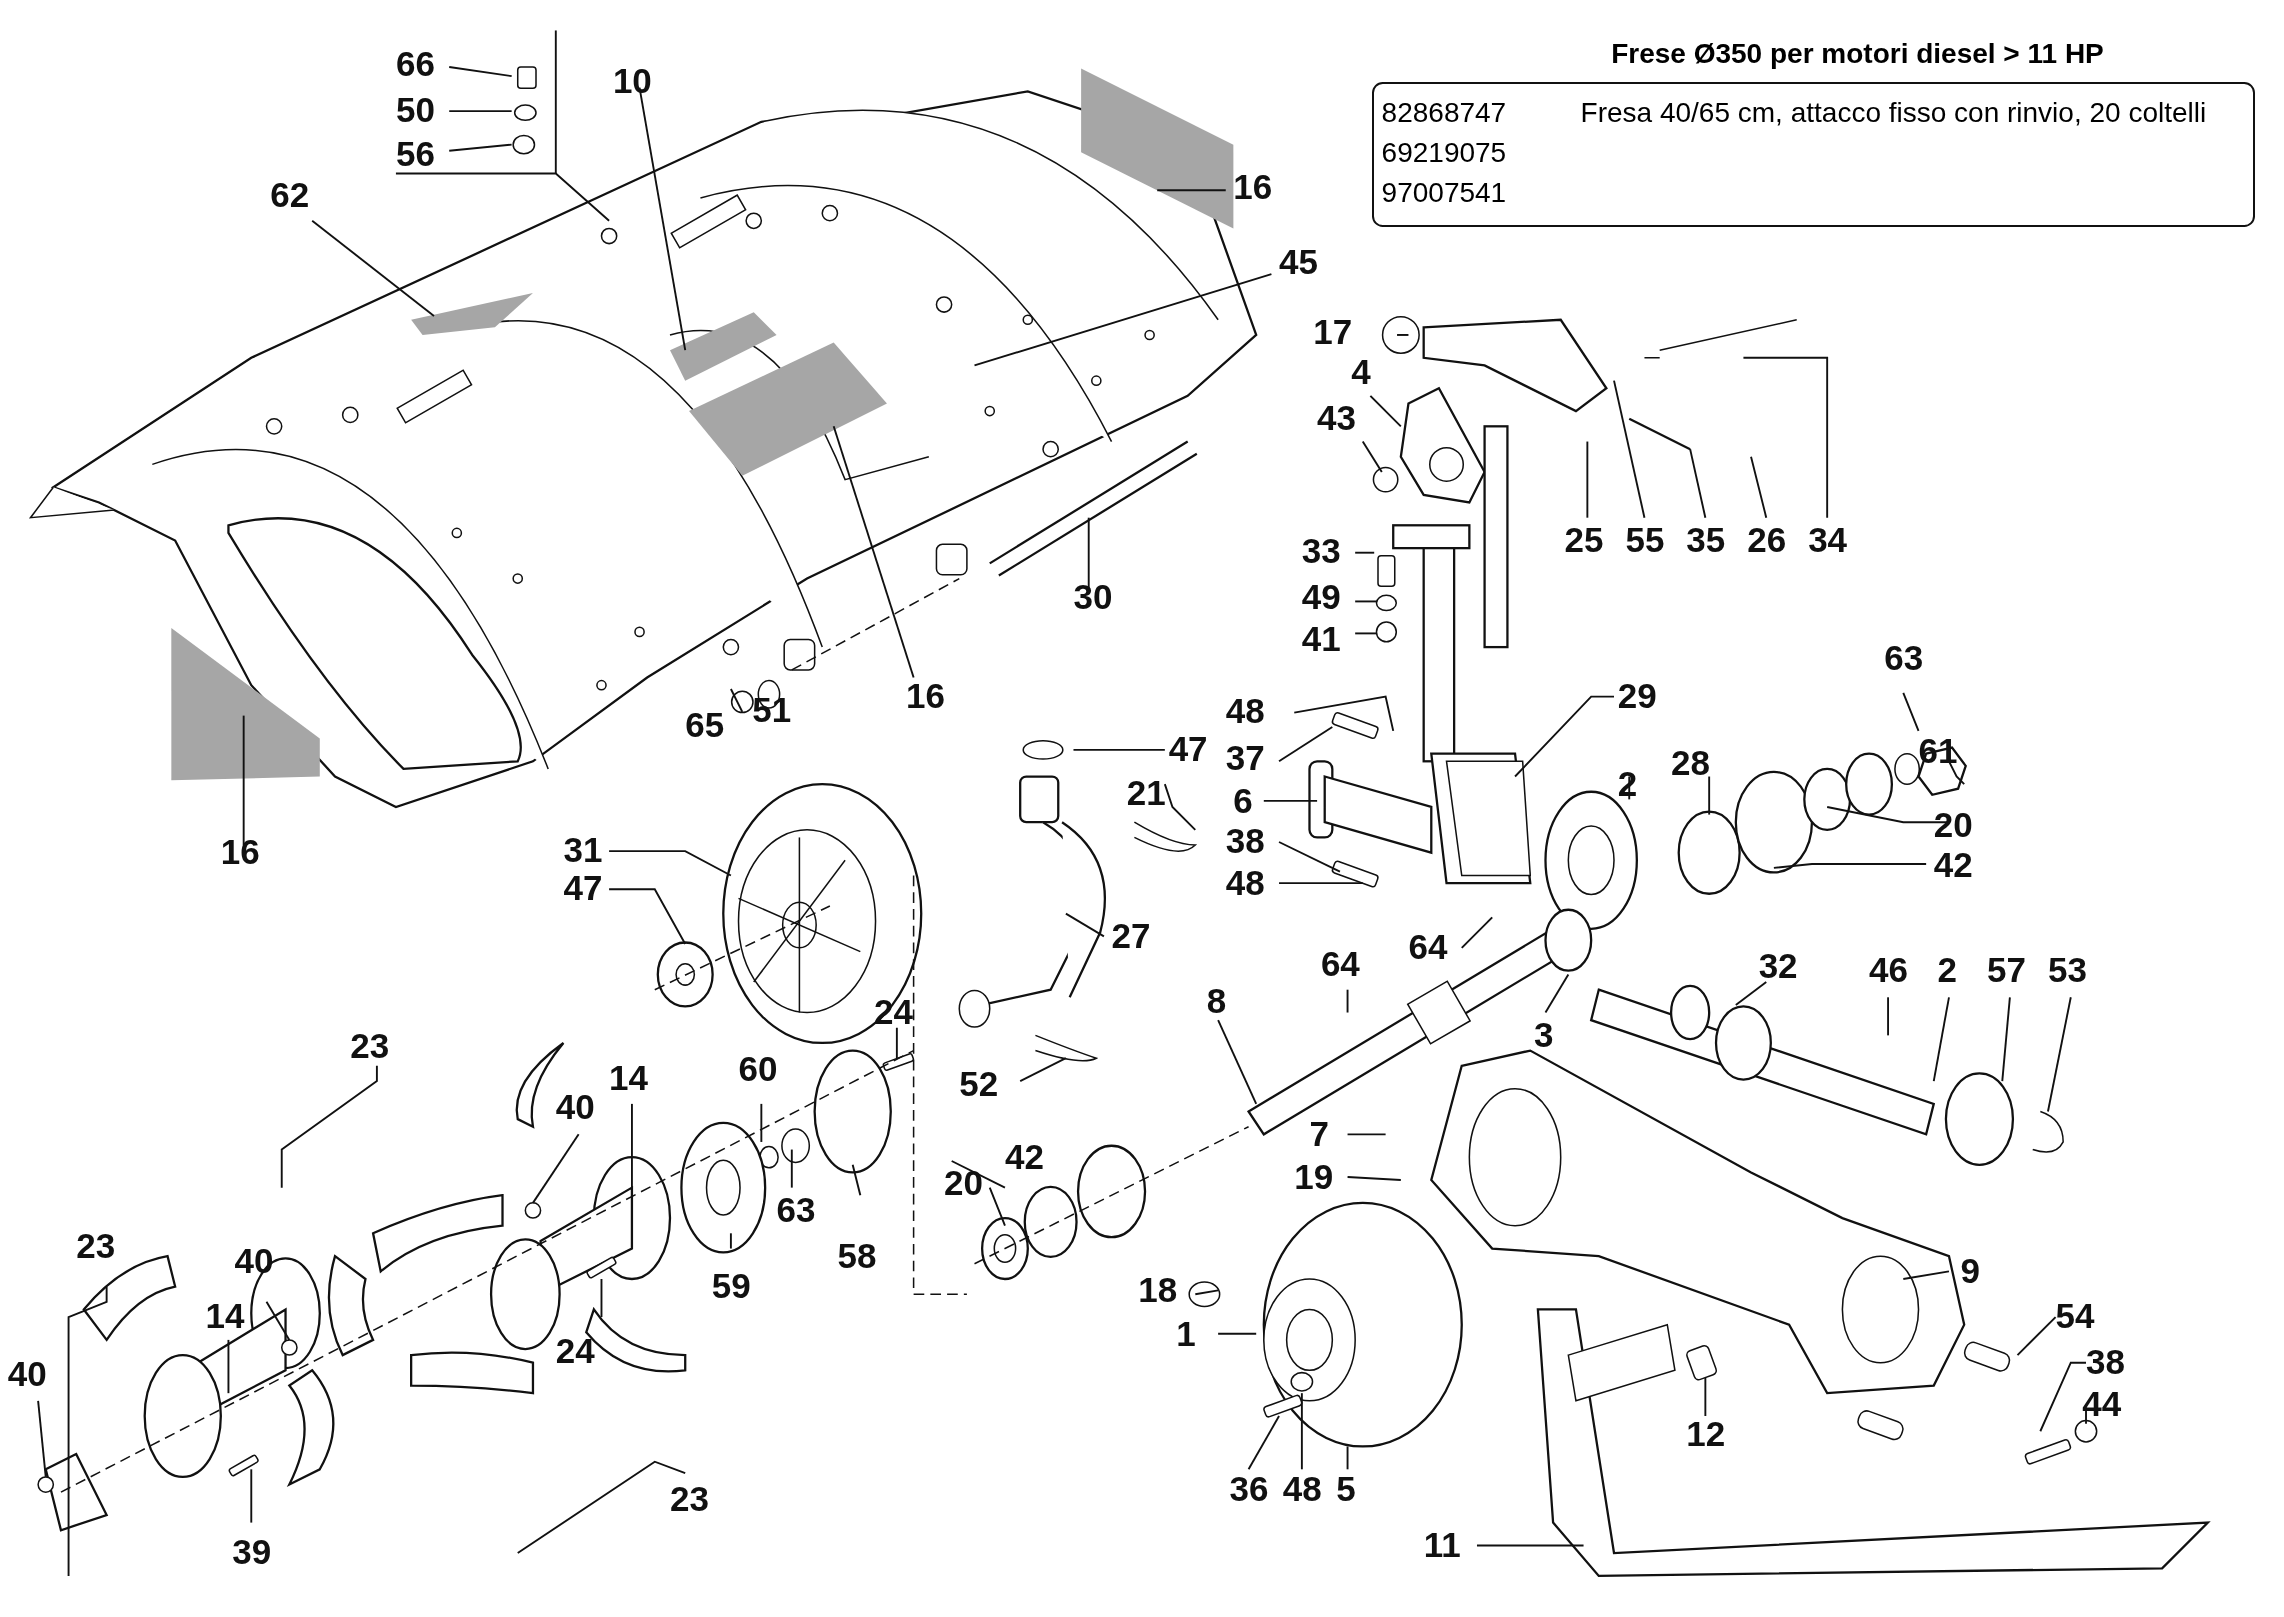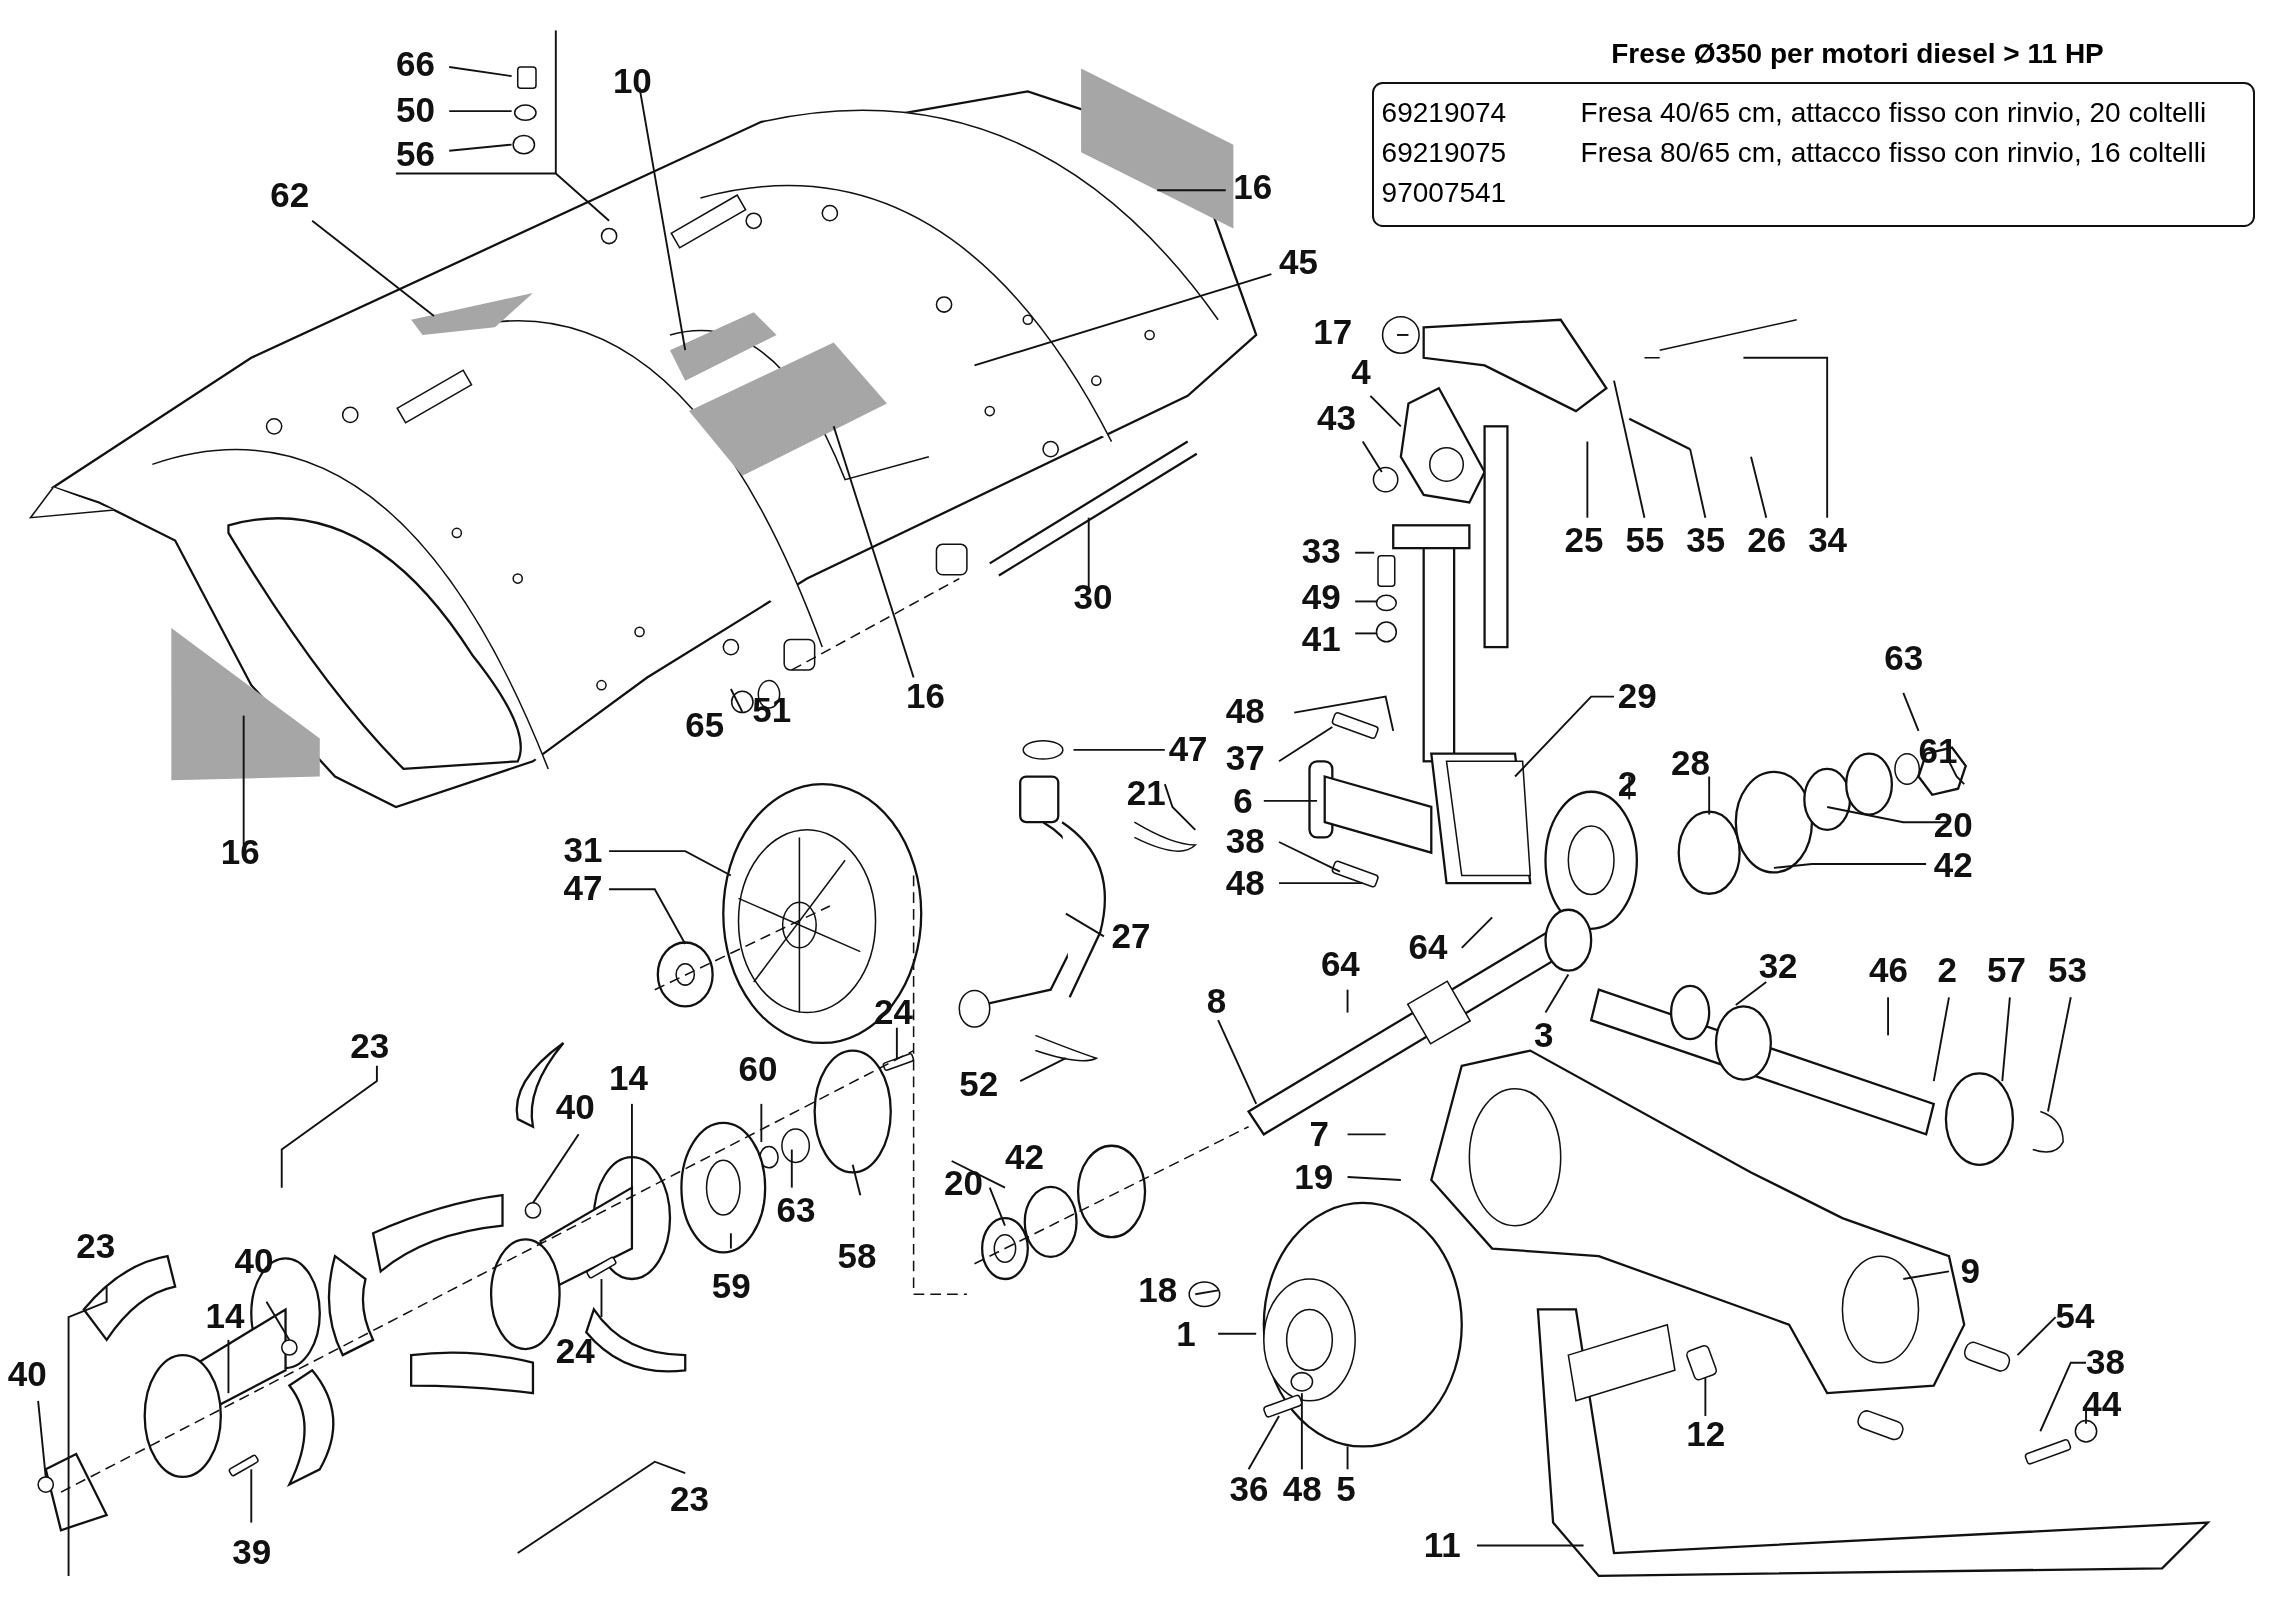--- a/index.html
+++ b/index.html
@@ -17,26 +17,25 @@
   .code { width: 199px; }
   .desc { white-space: nowrap; }
 </style>
 </head>
 <body>
 
 <div class="title">Frese Ø350 per motori diesel &gt; 11 HP</div>
 
 <div class="table-box">
   <div class="row">
-    <span class="code">69219074</span>
+    <span class="code">82868747</span>
     <span class="desc">Fresa 40/65 cm, attacco fisso con rinvio, 20 coltelli</span>
   </div>
   <div class="row">
     <span class="code">69219075</span>
-    <span class="desc">Fresa 80/65 cm, attacco fisso con rinvio, 16 coltelli</span>
   </div>
   <div class="row">
     <span class="code">97007541</span>
   </div>
 </div>
 
 <svg id="diagram" viewBox="0 0 3000 2124">
 
   <g>
     <path class="part" d="M70 640 L330 470 L1000 160 L1180 150 L1350 120 L1560 190 L1600 300 L1650 440 L1560 520 L1060 760 L850 890 L700 1000 L520 1060 L440 1020 L330 900 L230 710 L130 660 Z"></path>

